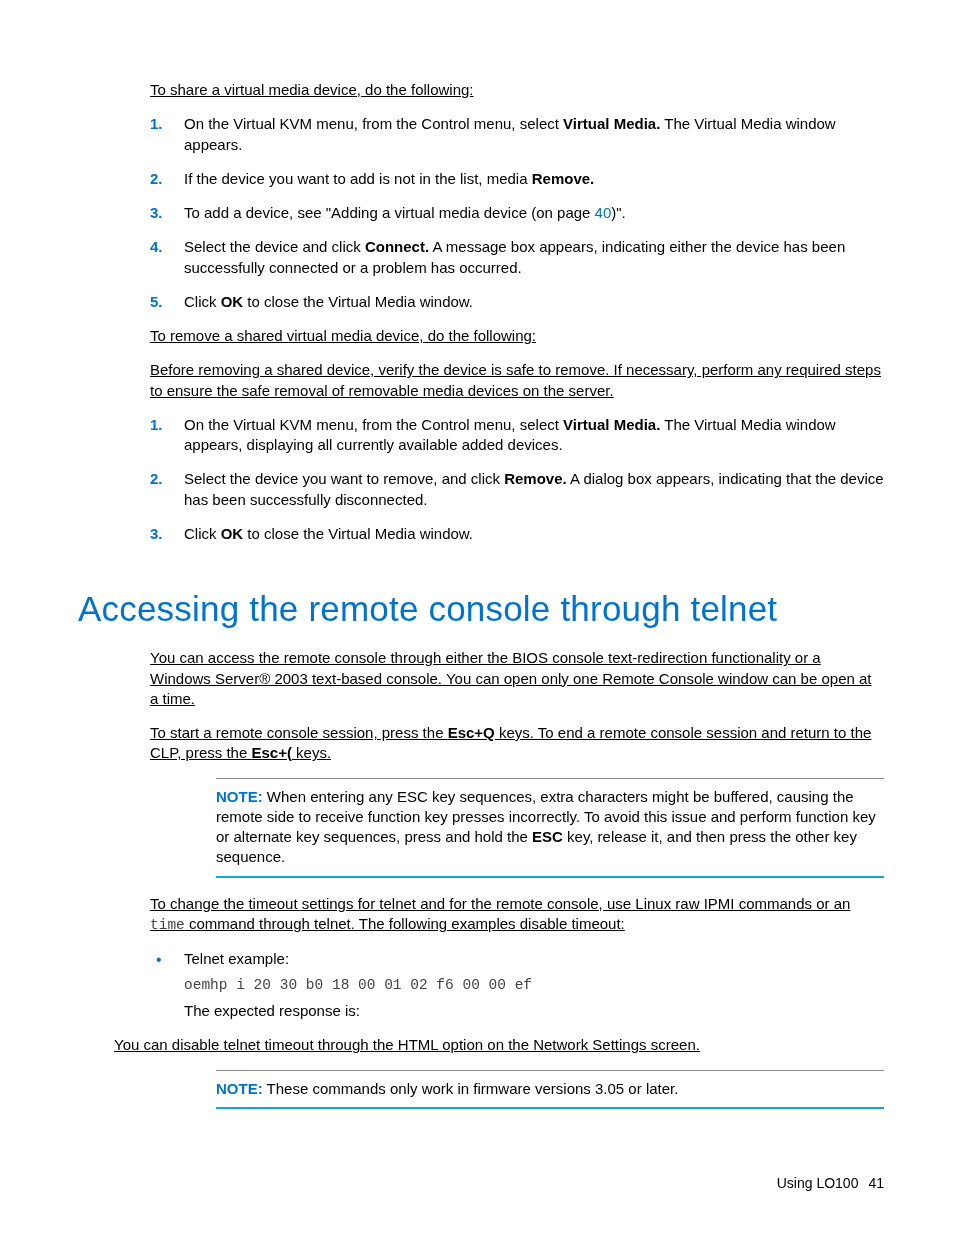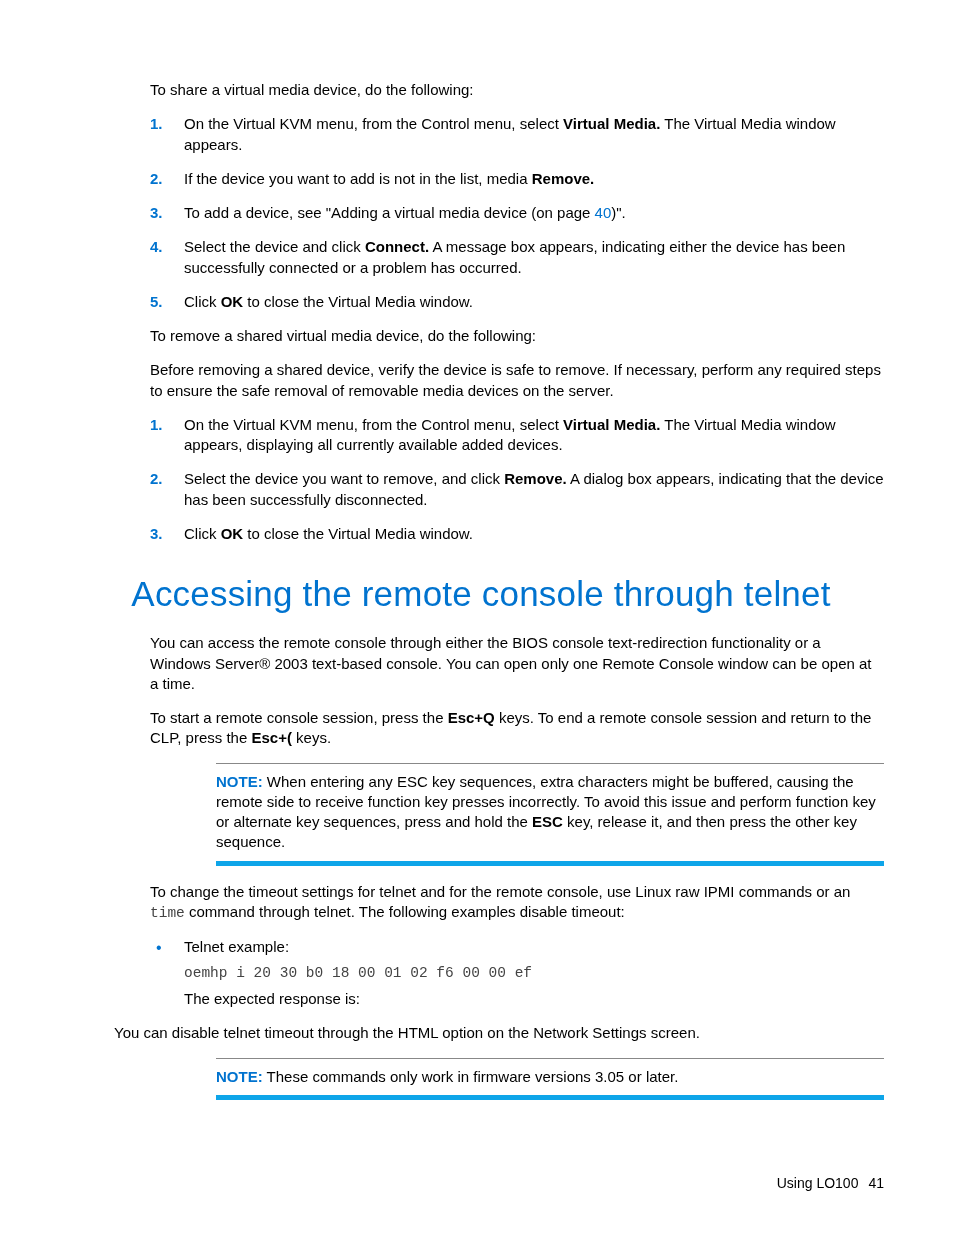--- a/index.html
+++ b/index.html
@@ -9,21 +9,21 @@
     margin: 0;
     background: #fff;
     font-family: "Futura", "Trebuchet MS", "Segoe UI", Arial, sans-serif;
     color: #000;
     font-size: 15px;
     line-height: 1.35;
     position: relative;
     box-sizing: border-box;
     padding: 80px 70px 50px 78px;
   }
-  .para { margin: 0 0 14px 72px; }
+  .para { margin: 0 0 14px 72px; text-decoration: underline; }
   ol.numlist {
     list-style: none;
     margin: 0 0 0 72px;
     padding: 0;
   }
   ol.numlist > li {
     position: relative;
     padding-left: 34px;
     margin-bottom: 14px;
   }
@@ -49,28 +49,27 @@
     position: absolute;
     left: 6px;
     top: 0;
     color: #0073cf;
     font-size: 16px;
   }
   .h1 {
     font-size: 35px;
     font-weight: normal;
     color: #0073cf;
-    margin: 26px 0 16px 0;
+    margin: 41px 0 16px 0;
     letter-spacing: 0.2px;
-    text-align: center;
   }
   .note-block {
     margin: 8px 0 16px 138px;
     border-top: 1px solid #888;
-    border-bottom: 5px solid #0ea5e9;
+    border-bottom: 2px solid #0ea5e9;
     padding: 8px 4px 8px 0;
   }
   .note-label {
     color: #0073cf;
     font-weight: bold;
   }
   .bold { font-weight: bold; }
   .link { color: #0073cf; }
   .code {
     font-family: "Courier New", monospace;

